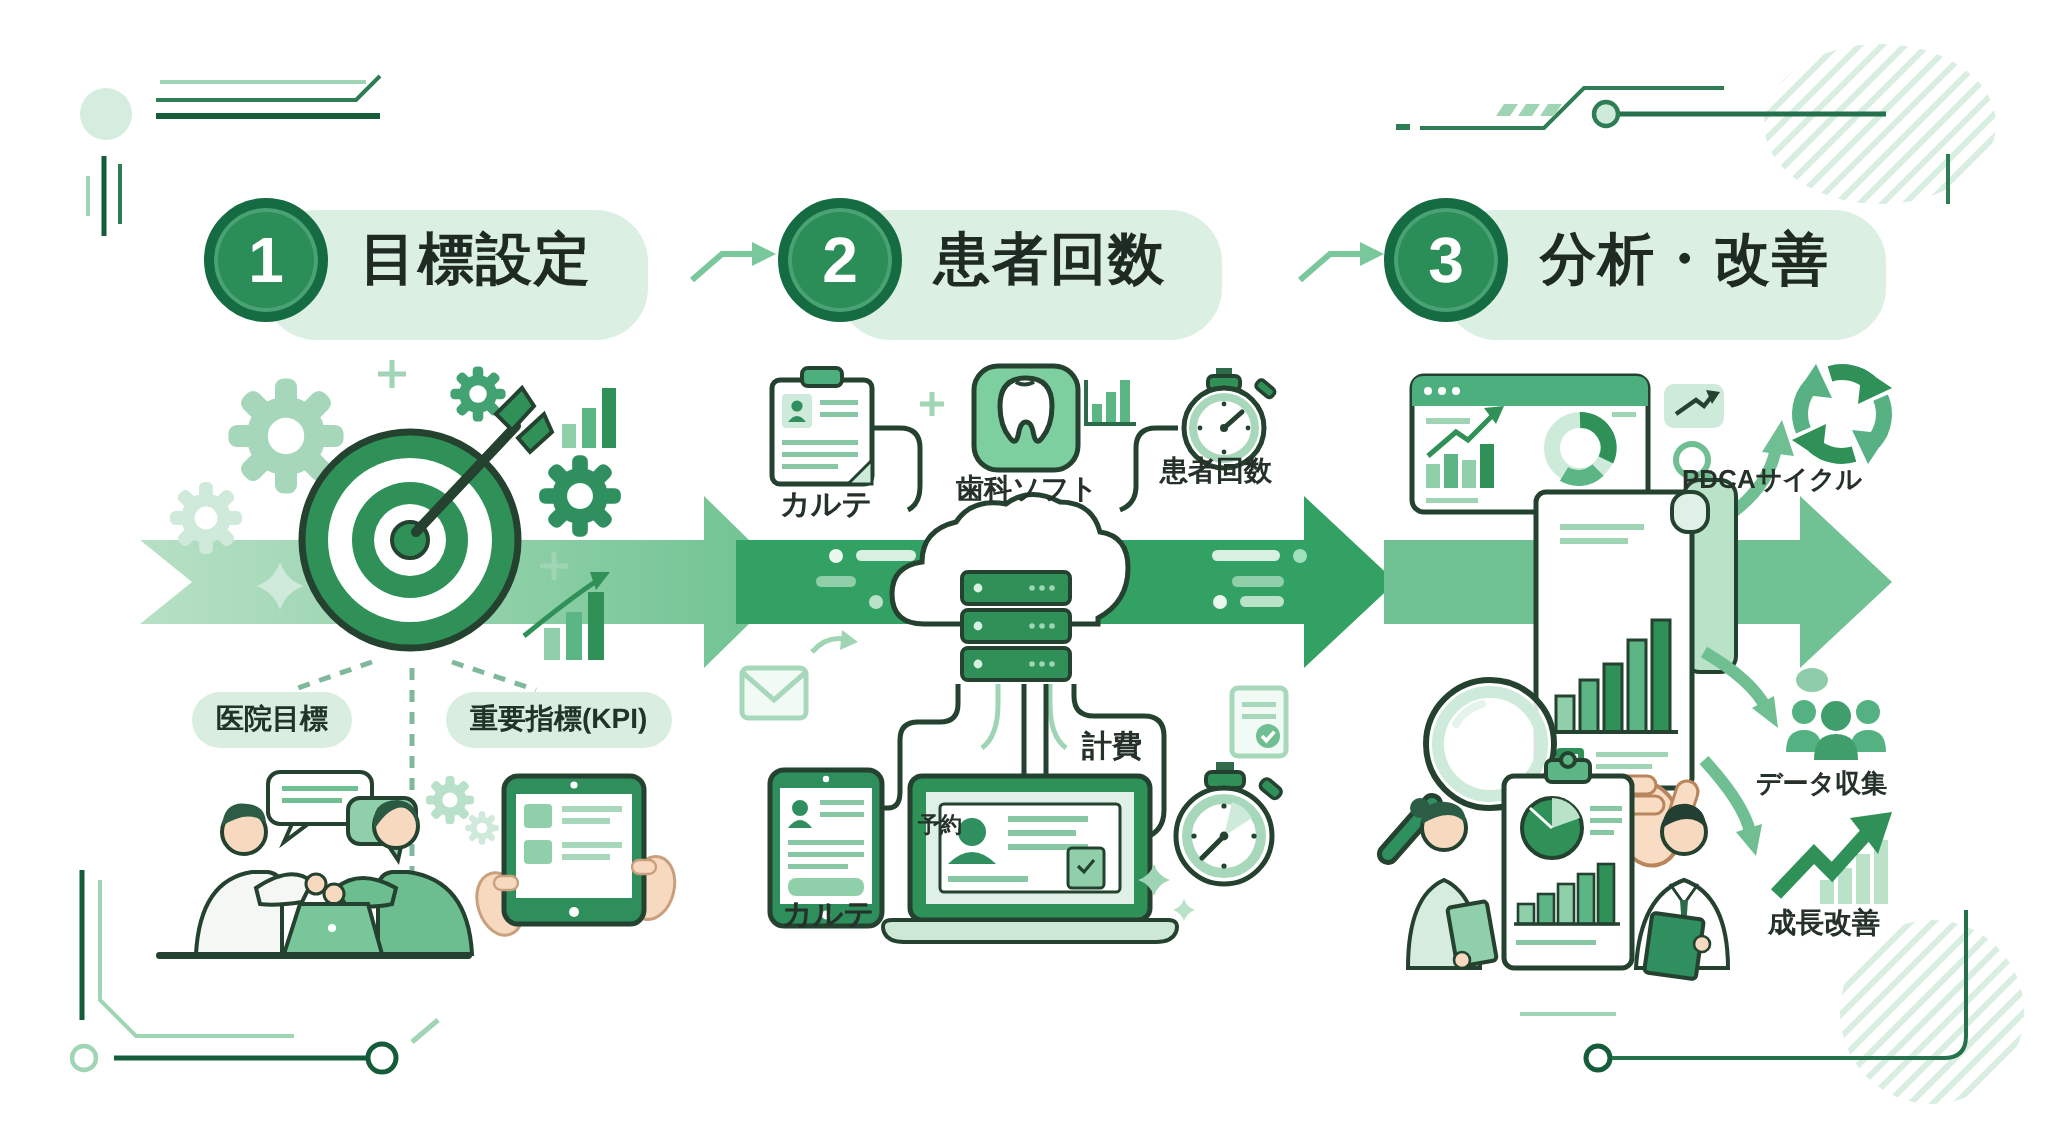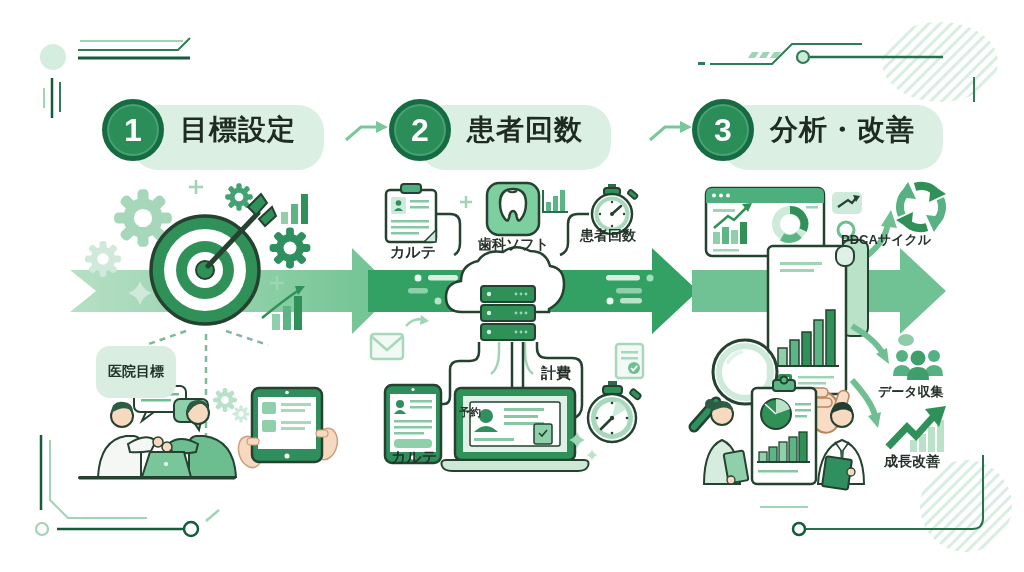--- a/index.html
+++ b/index.html
@@ -11,21 +11,21 @@
   .step-header .pill{position:absolute;left:30px;top:6px;height:50px;border-radius:26px;
       background:#dcefe3;display:flex;align-items:center;padding:0 28px 15px 48px;}
   .step-header .pill .t{font-size:28px;font-weight:800;color:#1e2a22;letter-spacing:1px;white-space:nowrap;}
   .step-header .num{position:absolute;left:0;top:0;width:62px;height:62px;border-radius:50%;
       background:#2b8d58;border:5px solid #156c42;box-sizing:border-box;
       box-shadow:inset 0 0 0 2px #4aa173;display:flex;align-items:center;justify-content:center;}
   .step-header .num span{color:#ffffff;font-size:32px;font-weight:800;line-height:1;}
   
   .lbl{position:absolute;font-weight:700;color:#253129;white-space:nowrap;}
   .tag{position:absolute;height:28px;border-radius:14px;background:#d9eee1;display:flex;
-       align-items:center;padding:12px 12px;font-weight:800;font-size:14px;color:#223328;white-space:nowrap;}
+       align-items:center;padding:0 12px;font-weight:800;font-size:14px;color:#223328;white-space:nowrap;}
 </style>
 </head>
 <body>
 
 <div class="stage">
 
 <svg class="art" viewBox="0 0 1024 572">
   <defs>
     <linearGradient id="g1" x1="0" y1="0" x2="1" y2="0">
       <stop offset="0" stop-color="#b7e0c5"></stop>
@@ -543,20 +543,21 @@
 <div class="step-header" style="left:692px;top:99px;">
   <div class="pill">
     <span class="t">分析・改善</span>
   </div>
   <div class="num">
     <span>3</span>
   </div>
 </div>
 
 <div class="tag" style="left:96px;top:346px;">医院目標</div>
+<div class="tag" style="left:223px;top:346px;">重要指標(KPI)</div>
 
 <div class="lbl" style="left:390px;top:243px;font-size:15px;">カルテ</div>
 <div class="lbl" style="left:478px;top:236px;font-size:14px;">歯科ソフト</div>
 <div class="lbl" style="left:580px;top:227px;font-size:14px;">患者回数</div>
 <div class="lbl" style="left:459px;top:364px;font-size:11px;margin-top:41px;">予約</div>
 <div class="lbl" style="left:541px;top:364px;font-size:15px;">計費</div>
 <div class="lbl" style="left:391px;top:448px;font-size:15px;">カルテ</div>
 
 <div class="lbl" style="left:841px;top:231px;font-size:13px;">PDCAサイクル</div>
 <div class="lbl" style="left:878px;top:383px;font-size:13px;">データ収集</div>

